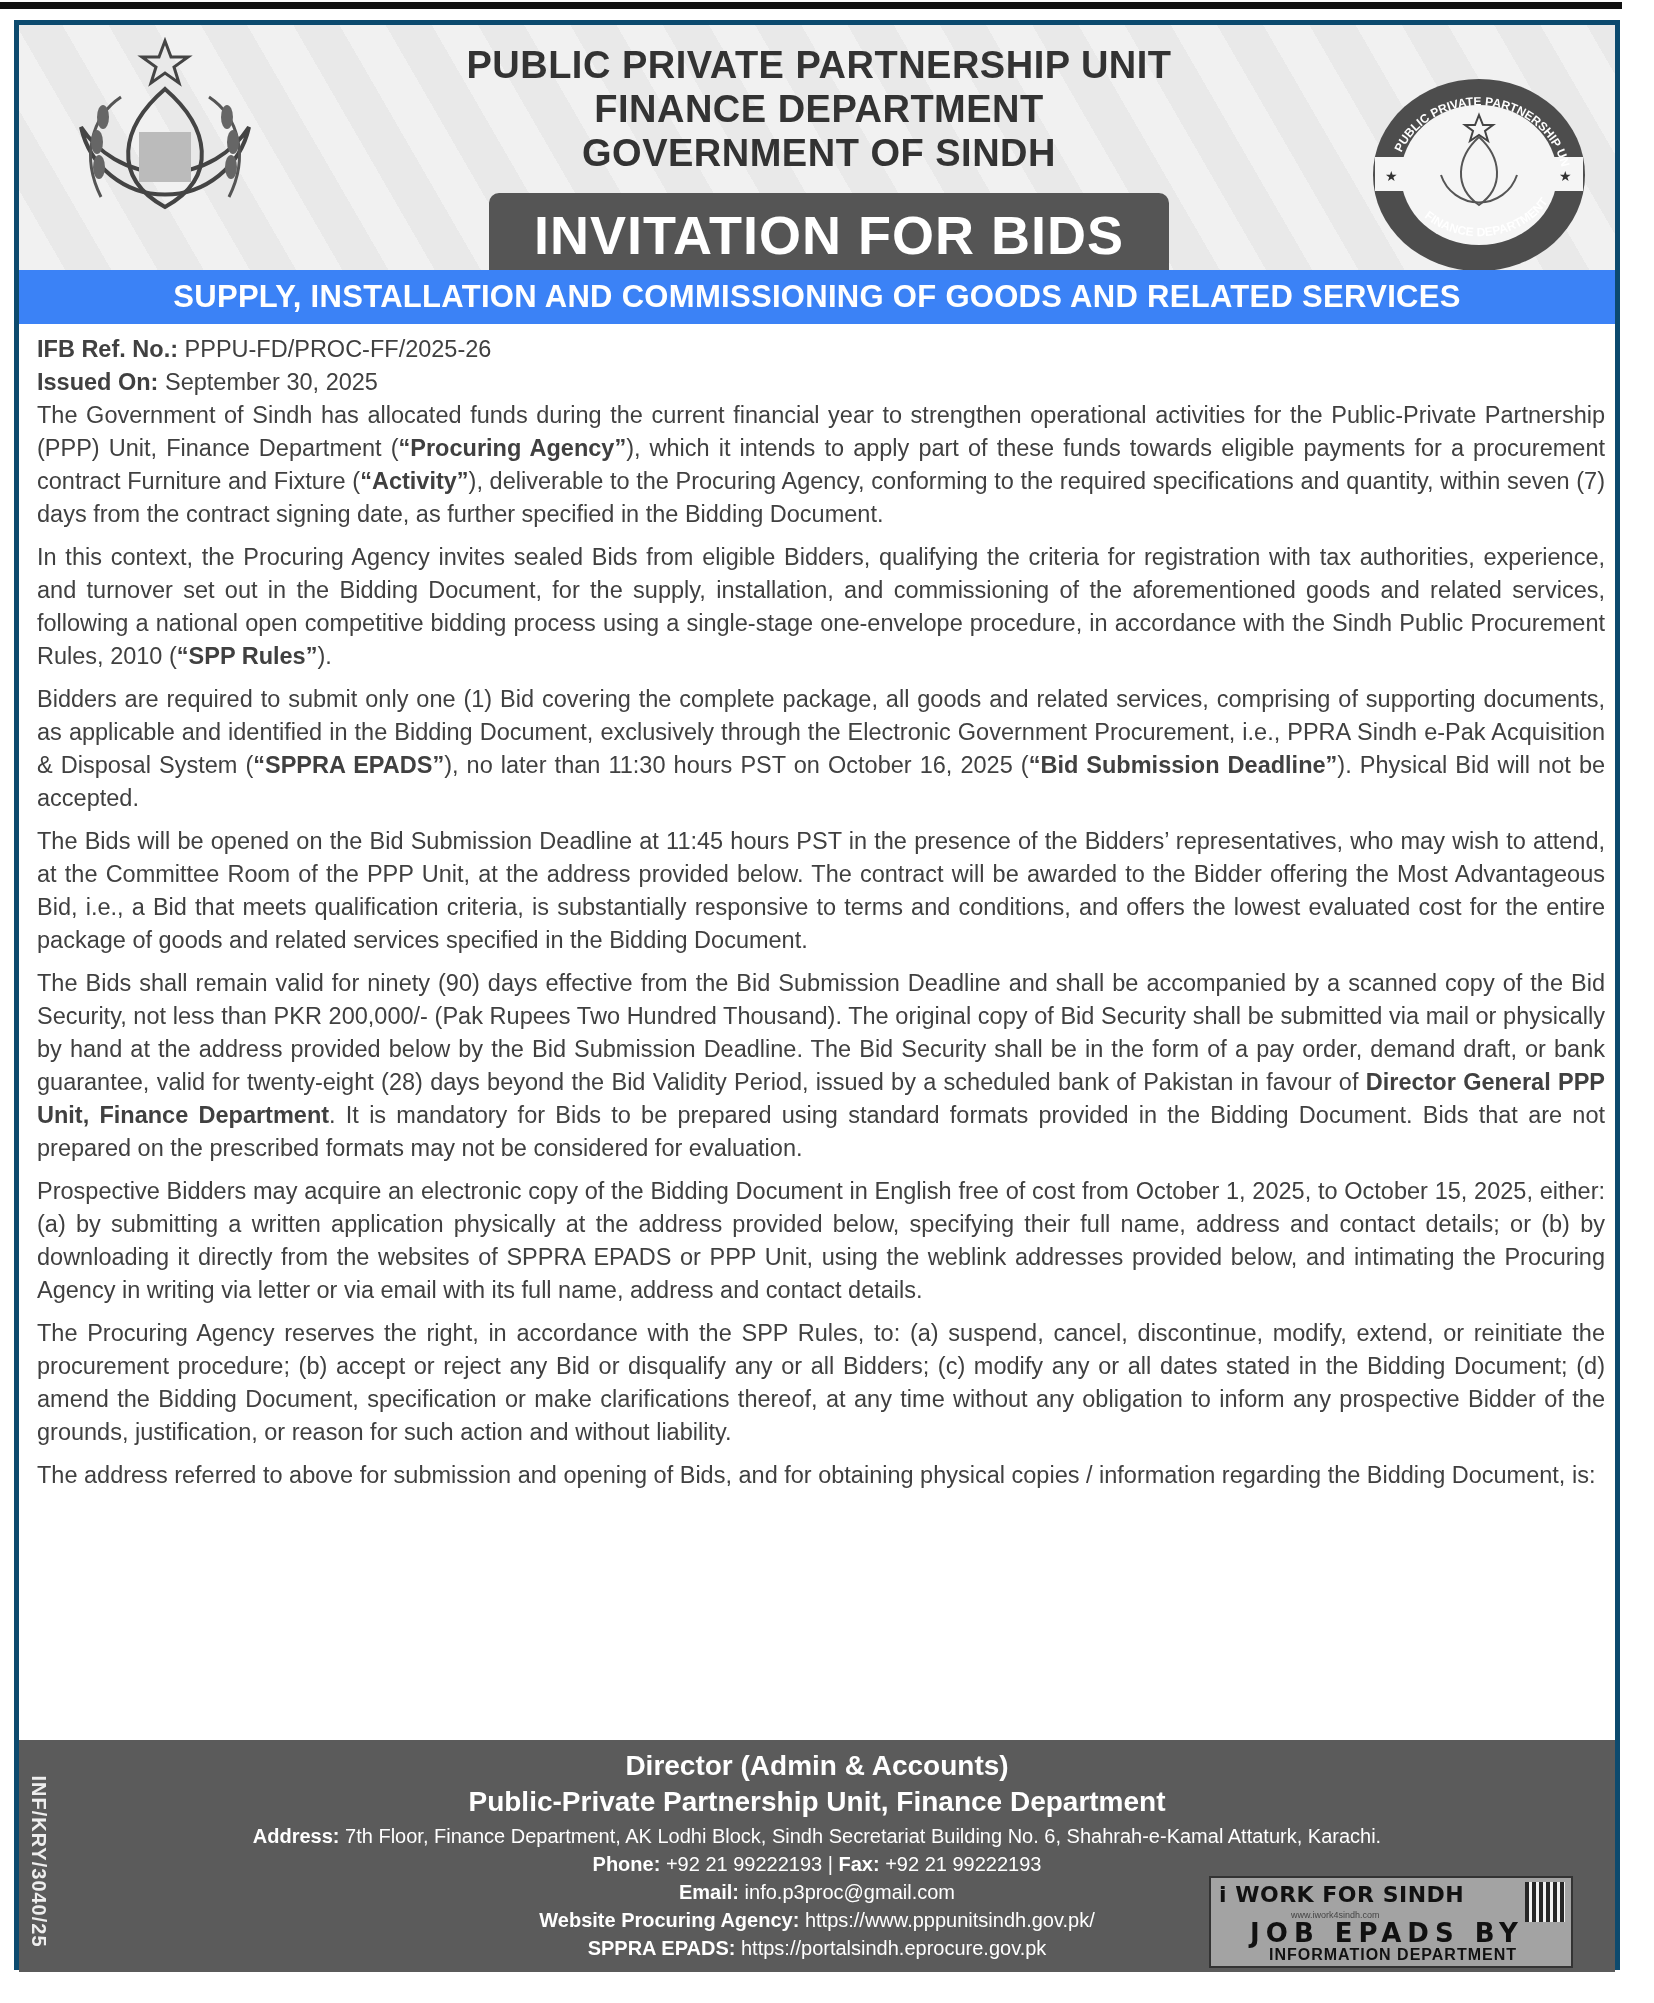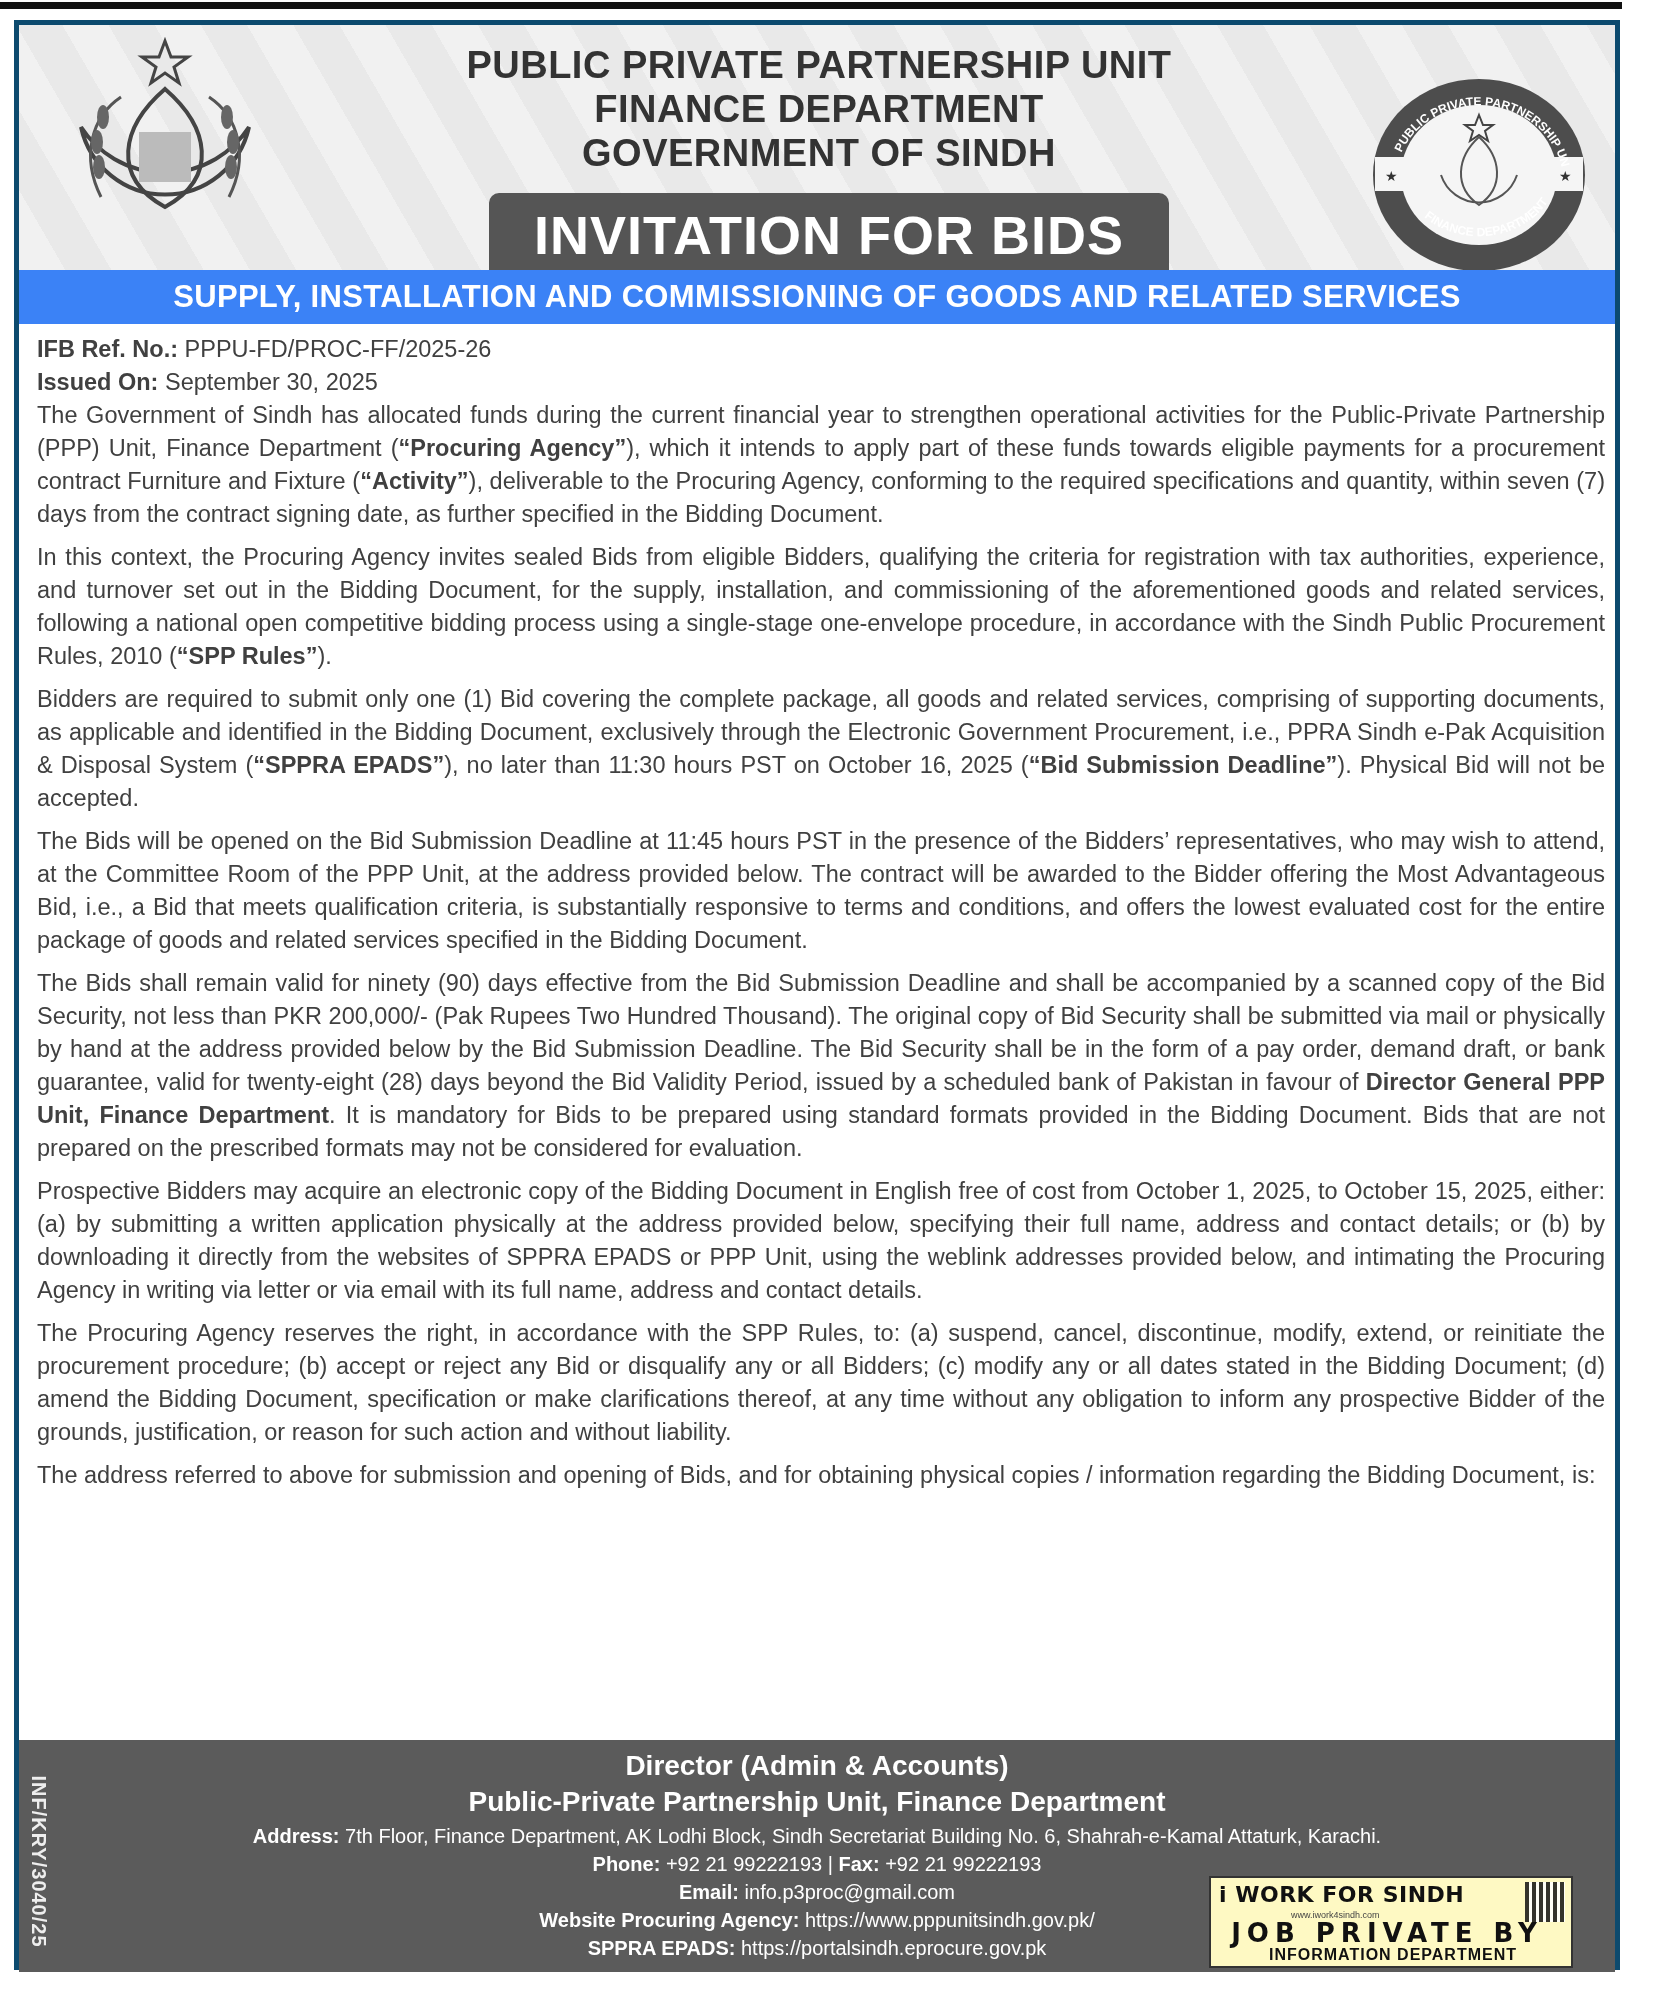--- a/index.html
+++ b/index.html
@@ -18,21 +18,21 @@
   .content p{margin:0 0 10px 0;text-align:justify;}
   .content .meta{margin:0;}
   .b{font-weight:bold;}
   .footer{position:absolute;left:0;top:1715px;width:100%;height:232px;background:#5b5b5b;color:#fff;text-align:center;}
   .footer .l1{position:absolute;top:8px;width:100%;font-size:28px;font-weight:bold;line-height:36px;}
   .footer .l2{position:absolute;top:44px;width:100%;font-size:28px;font-weight:bold;line-height:36px;}
   .footer .ln{position:absolute;width:100%;font-size:20px;line-height:28px;}
   .footer .l3{top:82px;}.footer .l4{top:110px;}.footer .l5{top:138px;}.footer .l6{top:166px;}.footer .l7{top:194px;}
   .vert{position:absolute;left:4px;top:30px;width:30px;height:190px;}
   .vert span{position:absolute;left:-80px;top:80px;width:190px;transform:rotate(90deg);font-weight:bold;font-size:20px;color:#eee;letter-spacing:1px;text-align:center;}
-  .jobs{position:absolute;left:1190px;top:136px;width:364px;height:92px;background:#fef9c3;color:#111;border:2px solid #333;box-sizing:border-box;}
+  .jobs{position:absolute;left:1190px;top:136px;width:364px;height:92px;background:#a3a3a3;color:#111;border:2px solid #333;box-sizing:border-box;}
   .jobs .w{position:absolute;left:8px;top:4px;font-family:"DejaVu Sans",sans-serif;font-weight:bold;font-size:22px;letter-spacing:0.5px;}
   .jobs .u{position:absolute;left:80px;top:32px;font-size:9px;color:#444;}
   .jobs .j{position:absolute;left:6px;top:42px;width:340px;font-family:"DejaVu Sans",sans-serif;font-weight:bold;font-size:26px;line-height:26px;letter-spacing:6px;}
   .jobs .i{position:absolute;left:6px;top:66px;width:352px;font-weight:bold;font-size:16px;line-height:22px;letter-spacing:1px;}
   .qr{position:absolute;right:6px;top:4px;width:40px;height:40px;background:
      repeating-linear-gradient(90deg,#111 0 4px,#fff 4px 7px),#111;opacity:.85;}
 </style>
 </head>
 <body>
 
@@ -113,18 +113,18 @@
     <div class="l2">Public-Private Partnership Unit, Finance Department</div>
     <div class="ln l3"><span class="b">Address:</span><span> 7th Floor, Finance Department, AK Lodhi Block, Sindh Secretariat Building No. 6, Shahrah-e-Kamal Attaturk, Karachi.</span></div>
     <div class="ln l4"><span class="b">Phone:</span><span> +92 21 99222193 | </span><span class="b">Fax:</span><span> +92 21 99222193</span></div>
     <div class="ln l5"><span class="b">Email:</span><span> info.p3proc@gmail.com</span></div>
     <div class="ln l7"><span class="b">SPPRA EPADS:</span><span> https://portalsindh.eprocure.gov.pk</span></div>
     <div class="ln l6"><span class="b">Website Procuring Agency:</span><span> https://www.pppunitsindh.gov.pk/</span></div>
 
     <div class="jobs">
       <div class="w">i WORK FOR SINDH</div>
       <div class="u">www.iwork4sindh.com</div>
-      <div class="j">JOB PRIVATE BY</div>
+      <div class="j">JOB EPADS BY</div>
       <div class="i">INFORMATION DEPARTMENT</div>
       <div class="qr"></div>
     </div>
   </div>
 </div>
 
 </body></html>

